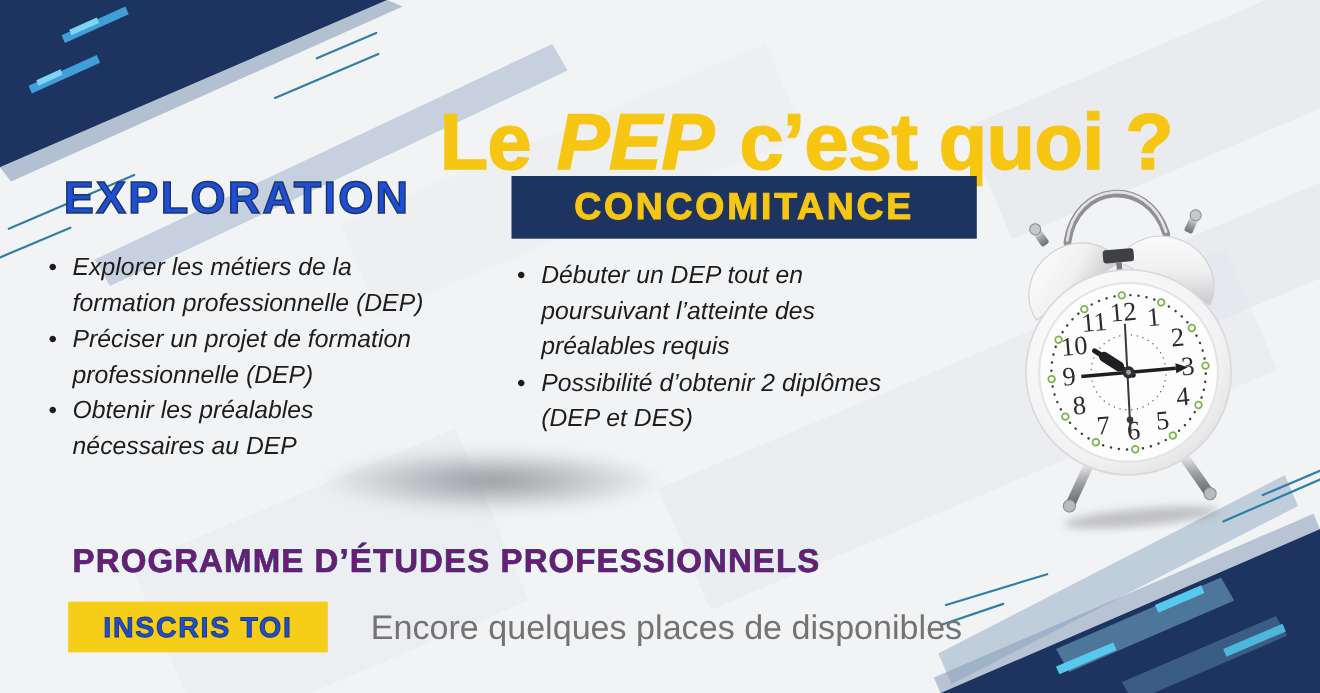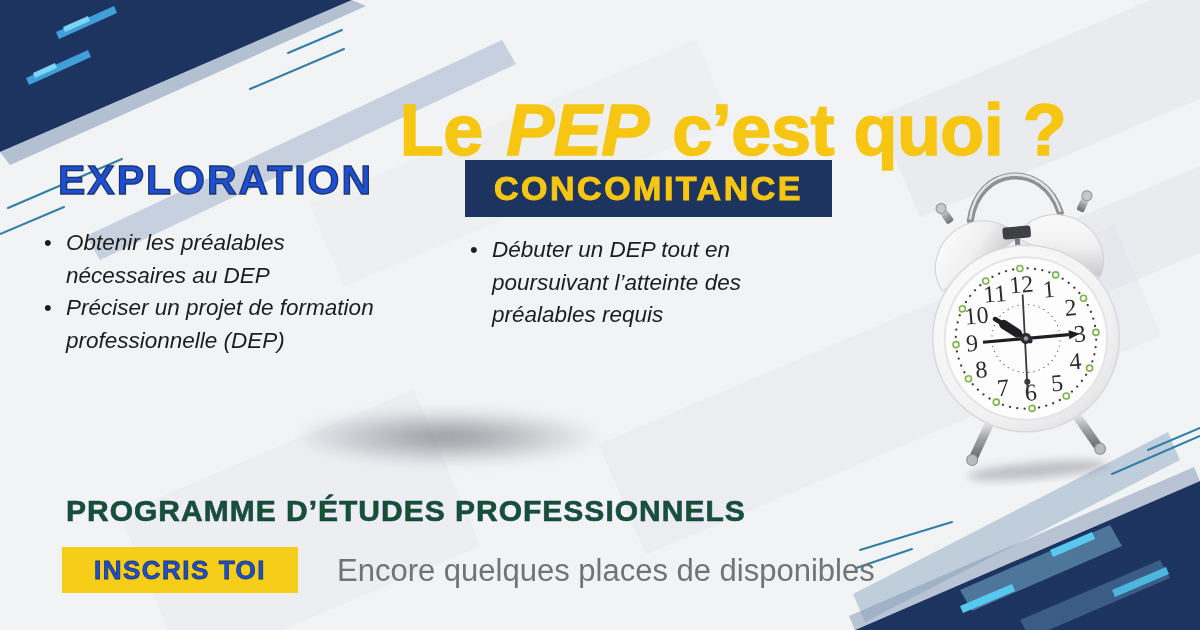--- a/index.html
+++ b/index.html
@@ -33,42 +33,42 @@
     white-space:nowrap;
   }
   .title .pep{font-style:italic;padding:0 4px;}
 
   .h-explore{
     position:absolute;left:58px;top:158px;z-index:2;
     font-size:41px;line-height:44px;font-weight:800;letter-spacing:2px;
     color:#1d4ed8;-webkit-text-stroke:1.3px #1e355f;white-space:nowrap;
   }
   .conc-box{
-    position:absolute;left:465px;top:160px;width:367px;height:57px;z-index:2;
+    position:absolute;left:465px;top:160px;width:423px;height:57px;z-index:2;
     background:#1d3461;display:flex;align-items:center;justify-content:center;
     font-size:34px;font-weight:800;letter-spacing:2.5px;color:#f7c613;
     -webkit-text-stroke:1px #f7c613;white-space:nowrap;
   }
 
   ul.bullets{
     position:absolute;z-index:2;margin:0;padding:0;list-style:none;
     font-style:italic;font-size:22.5px;line-height:32.5px;color:#1d1d1d;
   }
   ul.bullets li{position:relative;padding-left:24px;margin:0;}
   ul.bullets li::before{
     content:"\2022";position:absolute;left:2px;top:0;
     font-size:22px;color:#1d1d1d;font-style:normal;
   }
   .list-left{left:42px;top:227px;width:360px;}
   .list-right{left:468px;top:234px;width:368px;}
 
   .program{
     position:absolute;left:66px;top:494px;z-index:2;
     font-size:30px;line-height:34px;font-weight:700;letter-spacing:1px;
-    color:#14532d;-webkit-text-stroke:0.6px #1e3a6d;white-space:nowrap;
+    color:#701a75;-webkit-text-stroke:0.6px #1e3a6d;white-space:nowrap;
   }
   .cta{
     position:absolute;left:62px;top:547px;width:236px;height:46px;z-index:2;
     background:#f6cd18;border:none;display:flex;align-items:center;justify-content:center;
     font-family:"Liberation Sans",sans-serif;
     font-size:26px;font-weight:800;letter-spacing:1.5px;color:#1d4ed8;
     -webkit-text-stroke:0.8px #1e355f;cursor:pointer;white-space:nowrap;
   }
   .note{
     position:absolute;left:337px;top:556px;z-index:2;
@@ -119,29 +119,31 @@
     <line x1="196" y1="218" x2="252" y2="199"></line>
   </g>
 </svg>
 
 <div class="shadow-blob"></div>
 
 <h1 class="title"><span>Le </span><span class="pep">PEP</span><span> c’est quoi ?</span></h1>
 
 <div class="h-explore">EXPLORATION</div>
 <ul class="bullets list-left">
+  <li>Explorer les métiers de la formation professionnelle (DEP)</li>
+  <li>Préciser un projet de formation professionnelle (DEP)</li>
   <li>Obtenir les préalables nécessaires au DEP</li>
-  <li>Préciser un projet de formation professionnelle (DEP)</li>
 </ul>
 
 <div class="conc-box">
   <span>CONCOMITANCE</span>
 </div>
 <ul class="bullets list-right">
   <li>Débuter un DEP tout en poursuivant l’atteinte des préalables requis</li>
+  <li>Possibilité d’obtenir 2 diplômes (DEP et DES)</li>
 </ul>
 
 <div class="clock-wrap">
 <svg width="252" height="336" viewBox="0 0 250 335">
   <defs>
     <radialGradient id="bodyG" cx="40%" cy="35%" r="75%">
       <stop offset="0%" stop-color="#ffffff"></stop>
       <stop offset="75%" stop-color="#f2f2f3"></stop>
       <stop offset="100%" stop-color="#dcdcde"></stop>
     </radialGradient>

